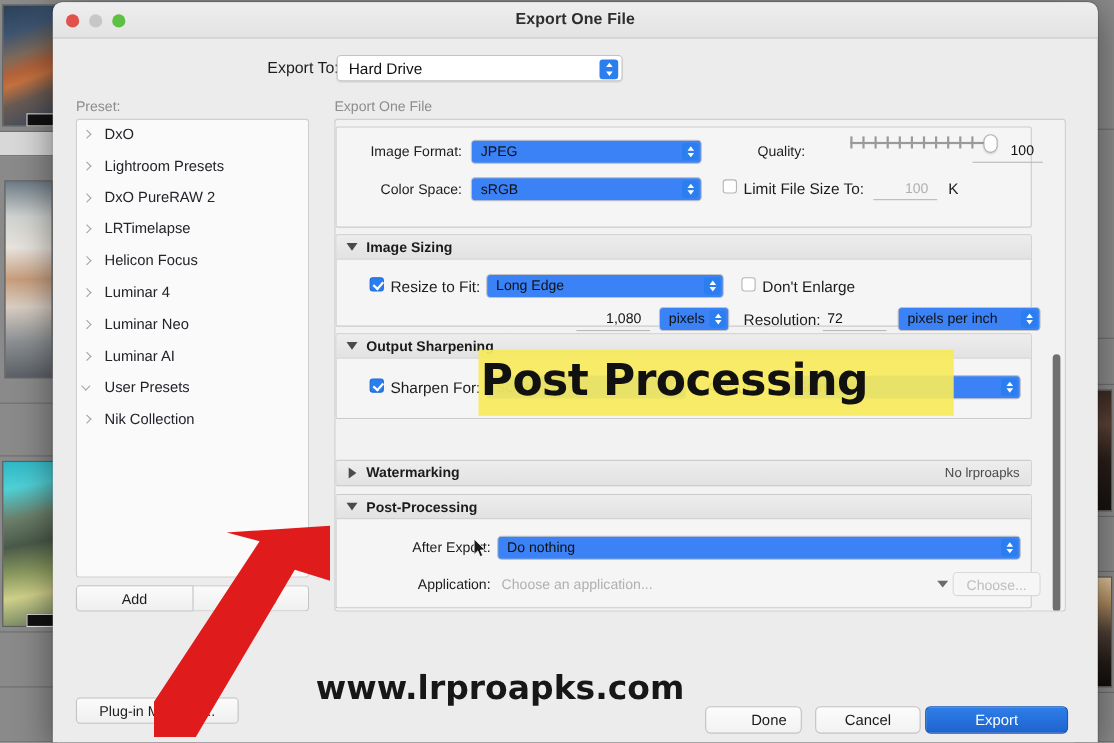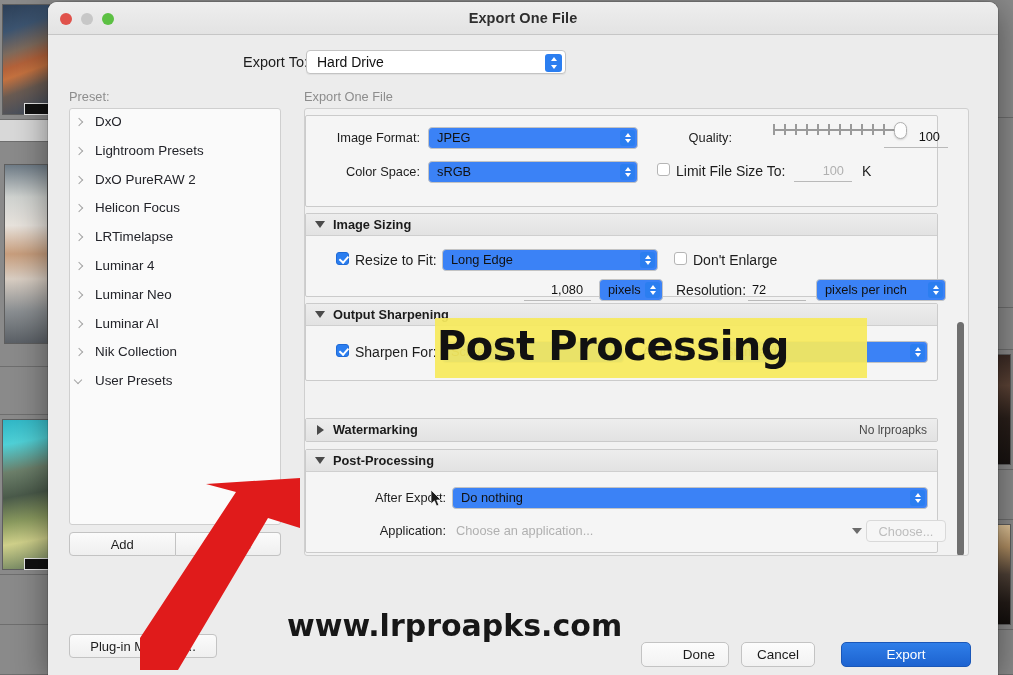--- a/index.html
+++ b/index.html
@@ -161,21 +161,21 @@
   #btn-plugin {
     position:absolute; left:21px; top:632px; width:148px; height:24px;
     background:linear-gradient(#fbfbfb,#efefef); border:1px solid #c3c3c3; border-radius:4px;
     font-size:13px; color:#1d1d1d; display:flex; align-items:center; justify-content:center;
   }
   .fbtn {
     position:absolute; top:640px; height:25px; border-radius:5px;
     font-size:13.5px; display:flex; align-items:center; justify-content:center;
   }
   #btn-done   { left:593px; width:88px; background:linear-gradient(#fcfcfc,#f2f2f2); border:1px solid #c3c3c3; color:#1b1b1b;padding-left:28px; }
-  #btn-cancel { left:693px; width:74px; background:linear-gradient(#fcfcfc,#f2f2f2); border:1px solid #c3c3c3; color:#1b1b1b; }
+  #btn-cancel { left:693px; width:96px; background:linear-gradient(#fcfcfc,#f2f2f2); border:1px solid #c3c3c3; color:#1b1b1b; }
   #btn-export { left:793px; width:130px; background:linear-gradient(#2f7ee8,#1d63d0); border:1px solid #1a57b8; color:#fff; }
 
   
   #hl-band {
     position:absolute; left:435px; top:318px; width:432px; height:60px;
     background:#f6e95c; opacity:.93;
   }
   #hl-text {
     position:absolute; left:437px; top:326px; width:430px;
     font-size:40px; font-weight:700; color:#111; letter-spacing:-.5px;
@@ -254,45 +254,45 @@
     <div class="preset-item">
       <span class="chev"></span>
       <span class="lbl">Lightroom Presets</span>
     </div>
     <div class="preset-item">
       <span class="chev"></span>
       <span class="lbl">DxO PureRAW 2</span>
     </div>
     <div class="preset-item">
       <span class="chev"></span>
+      <span class="lbl">LRTimelapse</span>
+    </div>
+    <div class="preset-item">
+      <span class="chev"></span>
       <span class="lbl">Helicon Focus</span>
     </div>
     <div class="preset-item">
       <span class="chev"></span>
-      <span class="lbl">LRTimelapse</span>
-    </div>
-    <div class="preset-item">
-      <span class="chev"></span>
       <span class="lbl">Luminar 4</span>
     </div>
     <div class="preset-item">
       <span class="chev"></span>
       <span class="lbl">Luminar Neo</span>
     </div>
     <div class="preset-item">
       <span class="chev"></span>
       <span class="lbl">Luminar AI</span>
     </div>
+    <div class="preset-item open">
+      <span class="chev"></span>
+      <span class="lbl">User Presets</span>
+    </div>
     <div class="preset-item">
       <span class="chev"></span>
       <span class="lbl">Nik Collection</span>
-    </div>
-    <div class="preset-item open">
-      <span class="chev"></span>
-      <span class="lbl">User Presets</span>
     </div>
   </div>
 
   <div id="preset-buttons">
     <div class="pbtn" id="btn-add">Add</div>
     <div class="pbtn" id="btn-remove">Remove</div>
   </div>
 
   <div id="settings">
 

